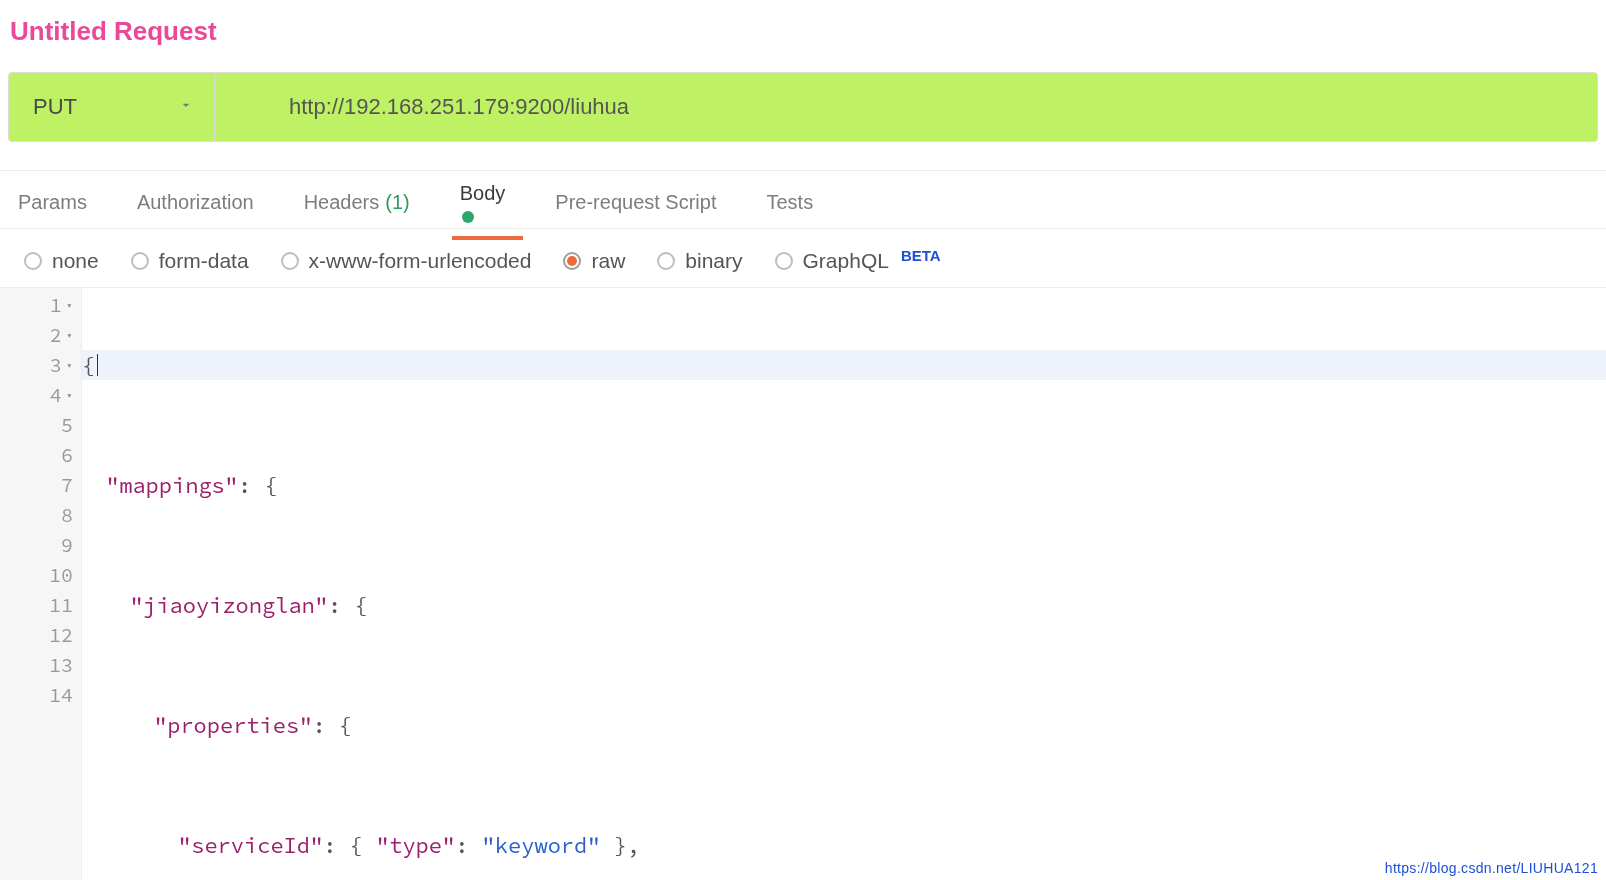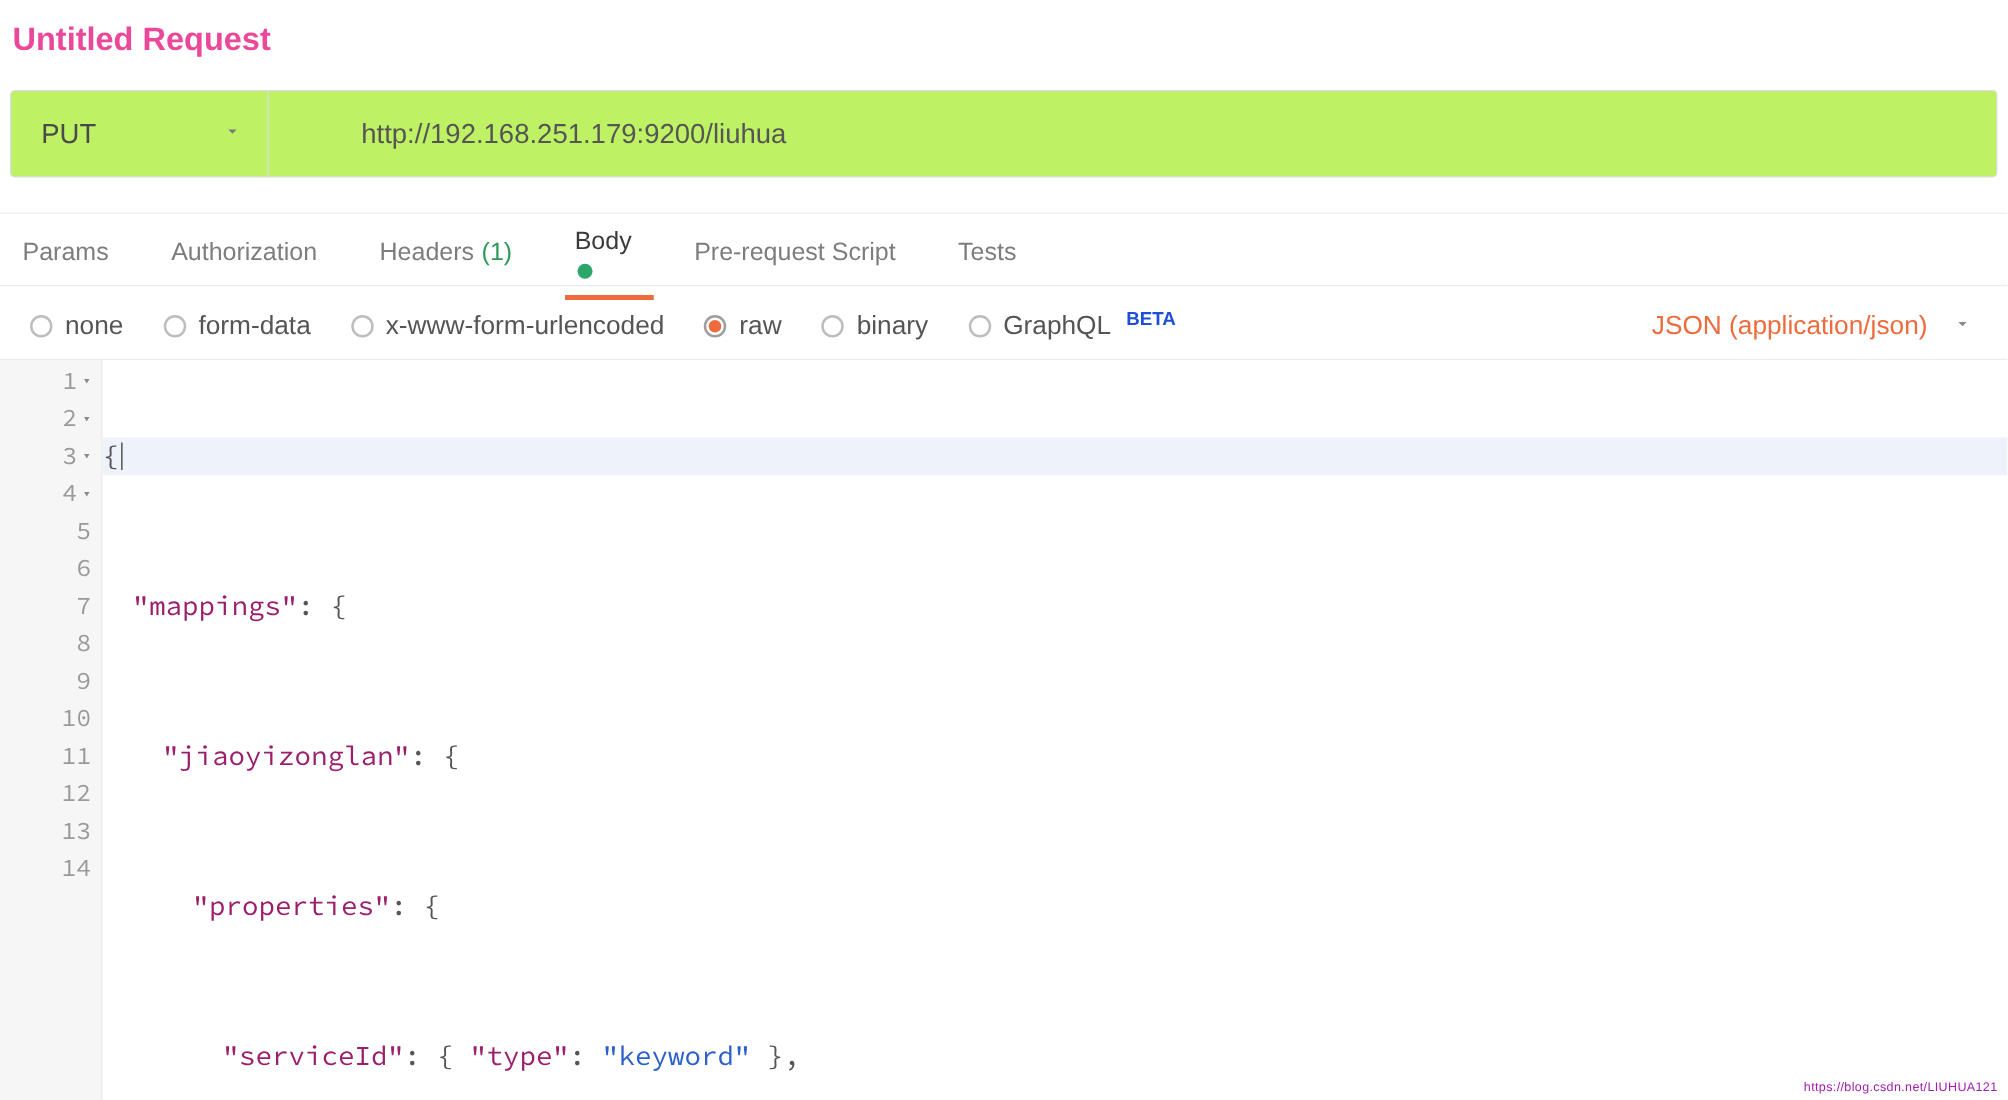--- a/index.html
+++ b/index.html
@@ -44,21 +44,21 @@
   .code .line.hl { background:#eef3fb; }
   .indent { display:inline-block; }
   .indent1 { width:24px; } .indent2 { width:48px; } .indent3 { width:72px; } .indent4 { width:96px; }
 
   .tok-key { color:#9b1f6a; }      
   .tok-punc { color:#555; }        
   .tok-type { color:#2b5fc9; }     
 
   .cursor-caret { display:inline-block; width:1px; height:22px; background:#333; margin-left:2px; vertical-align:middle; }
 
-  .watermark { position:absolute; right:8px; bottom:4px; font-size:10px; color:#a21caf; letter-spacing:0.3px; pointer-events:none; }
+  .watermark { position:absolute; right:8px; bottom:4px; font-size:14px; color:#1d4ed8; letter-spacing:0.3px; pointer-events:none; }
 
   svg.icon-chevron { width:16px; height:16px; }
 </style>
 </head>
 <body>
 
 <div class="title-bar">
   <h1>Untitled Request</h1>
 </div>
 
@@ -121,28 +121,20 @@
   <div class="radio-opt">
     <span class="radio-circle"></span>
     <span class="label">binary</span>
   </div>
   <div class="radio-opt">
     <span class="radio-circle"></span>
     <span class="label">GraphQL</span>
     <span class="beta">BETA</span>
   </div>
 
-  <div class="content-type">
-    <span>JSON (application/json)</span>
-    <span class="chev">
-      <svg class="icon-chevron" viewBox="0 0 24 24">
-          <path fill="currentColor" d="M7 10l5 5 5-5z"></path>
-        </svg>
-    </span>
-  </div>
 </div>
 
 <div class="editor">
   <div class="gutter" id="gutter">
       <div class="ln">
         <span>1</span>
         <span class="fold">▾</span>
       </div>
       <div class="ln">
         <span>2</span>

